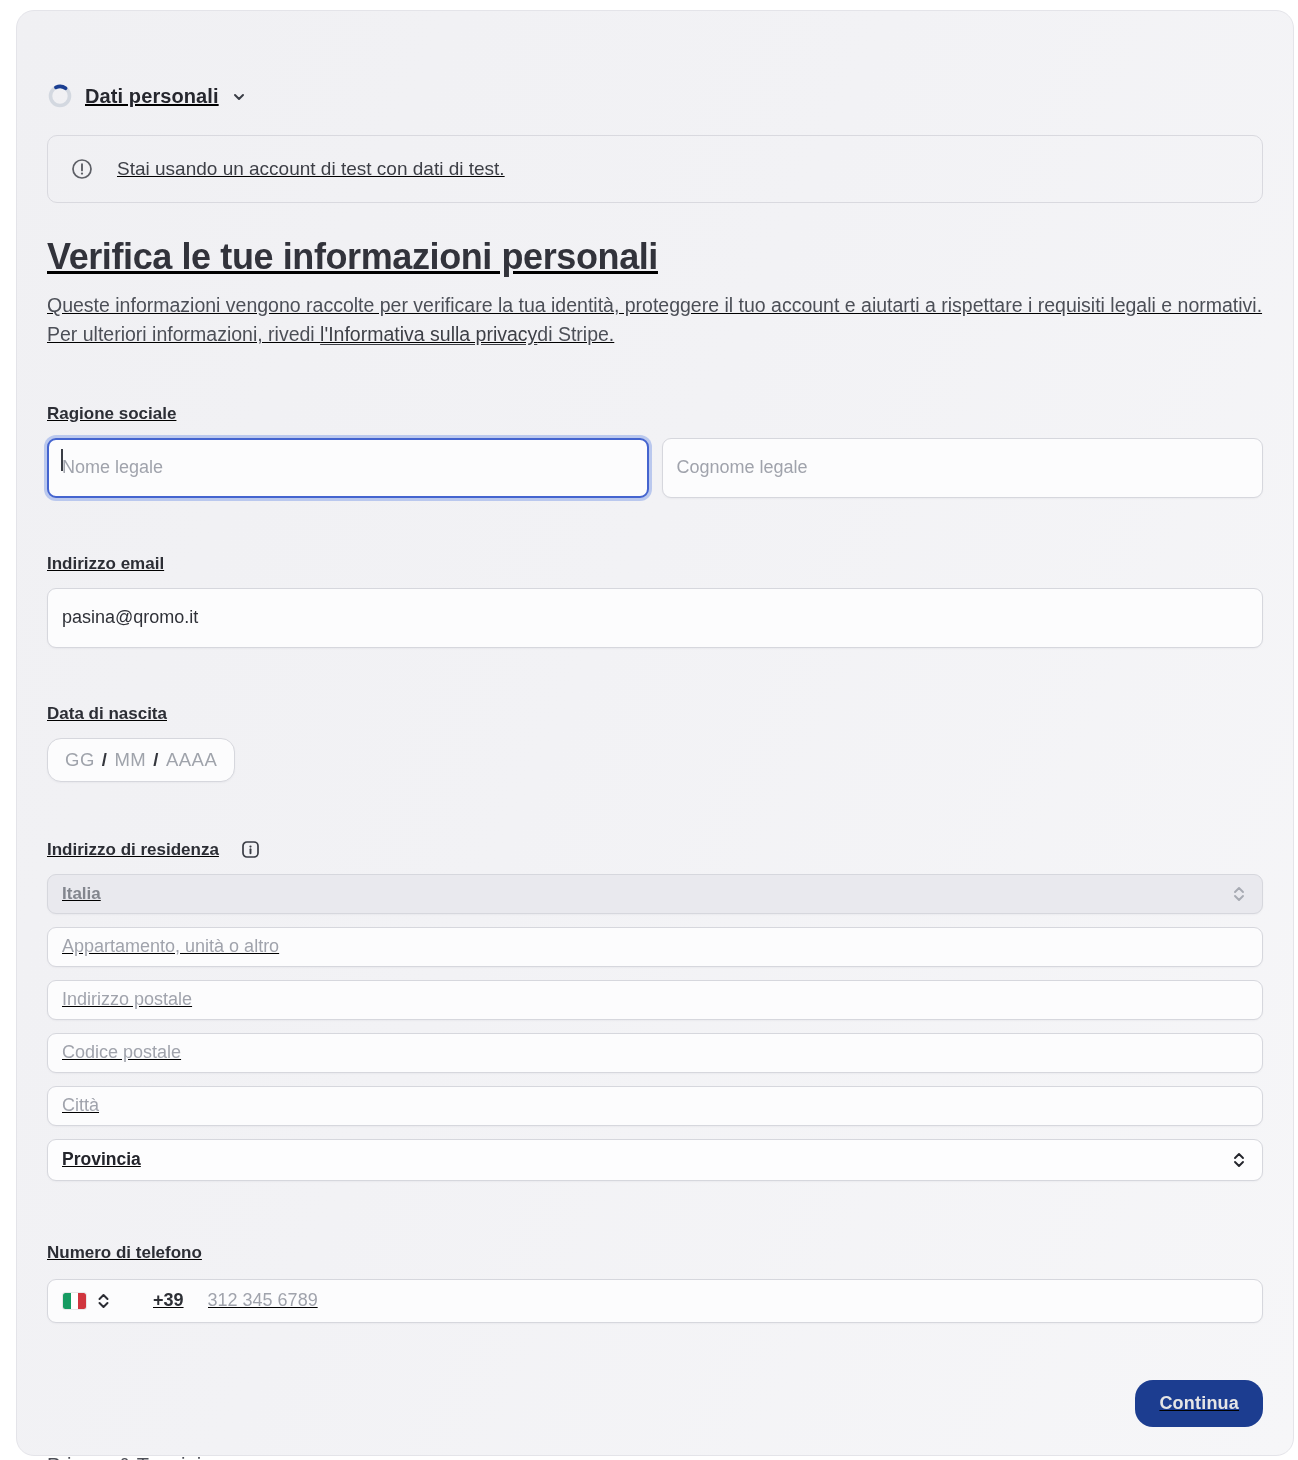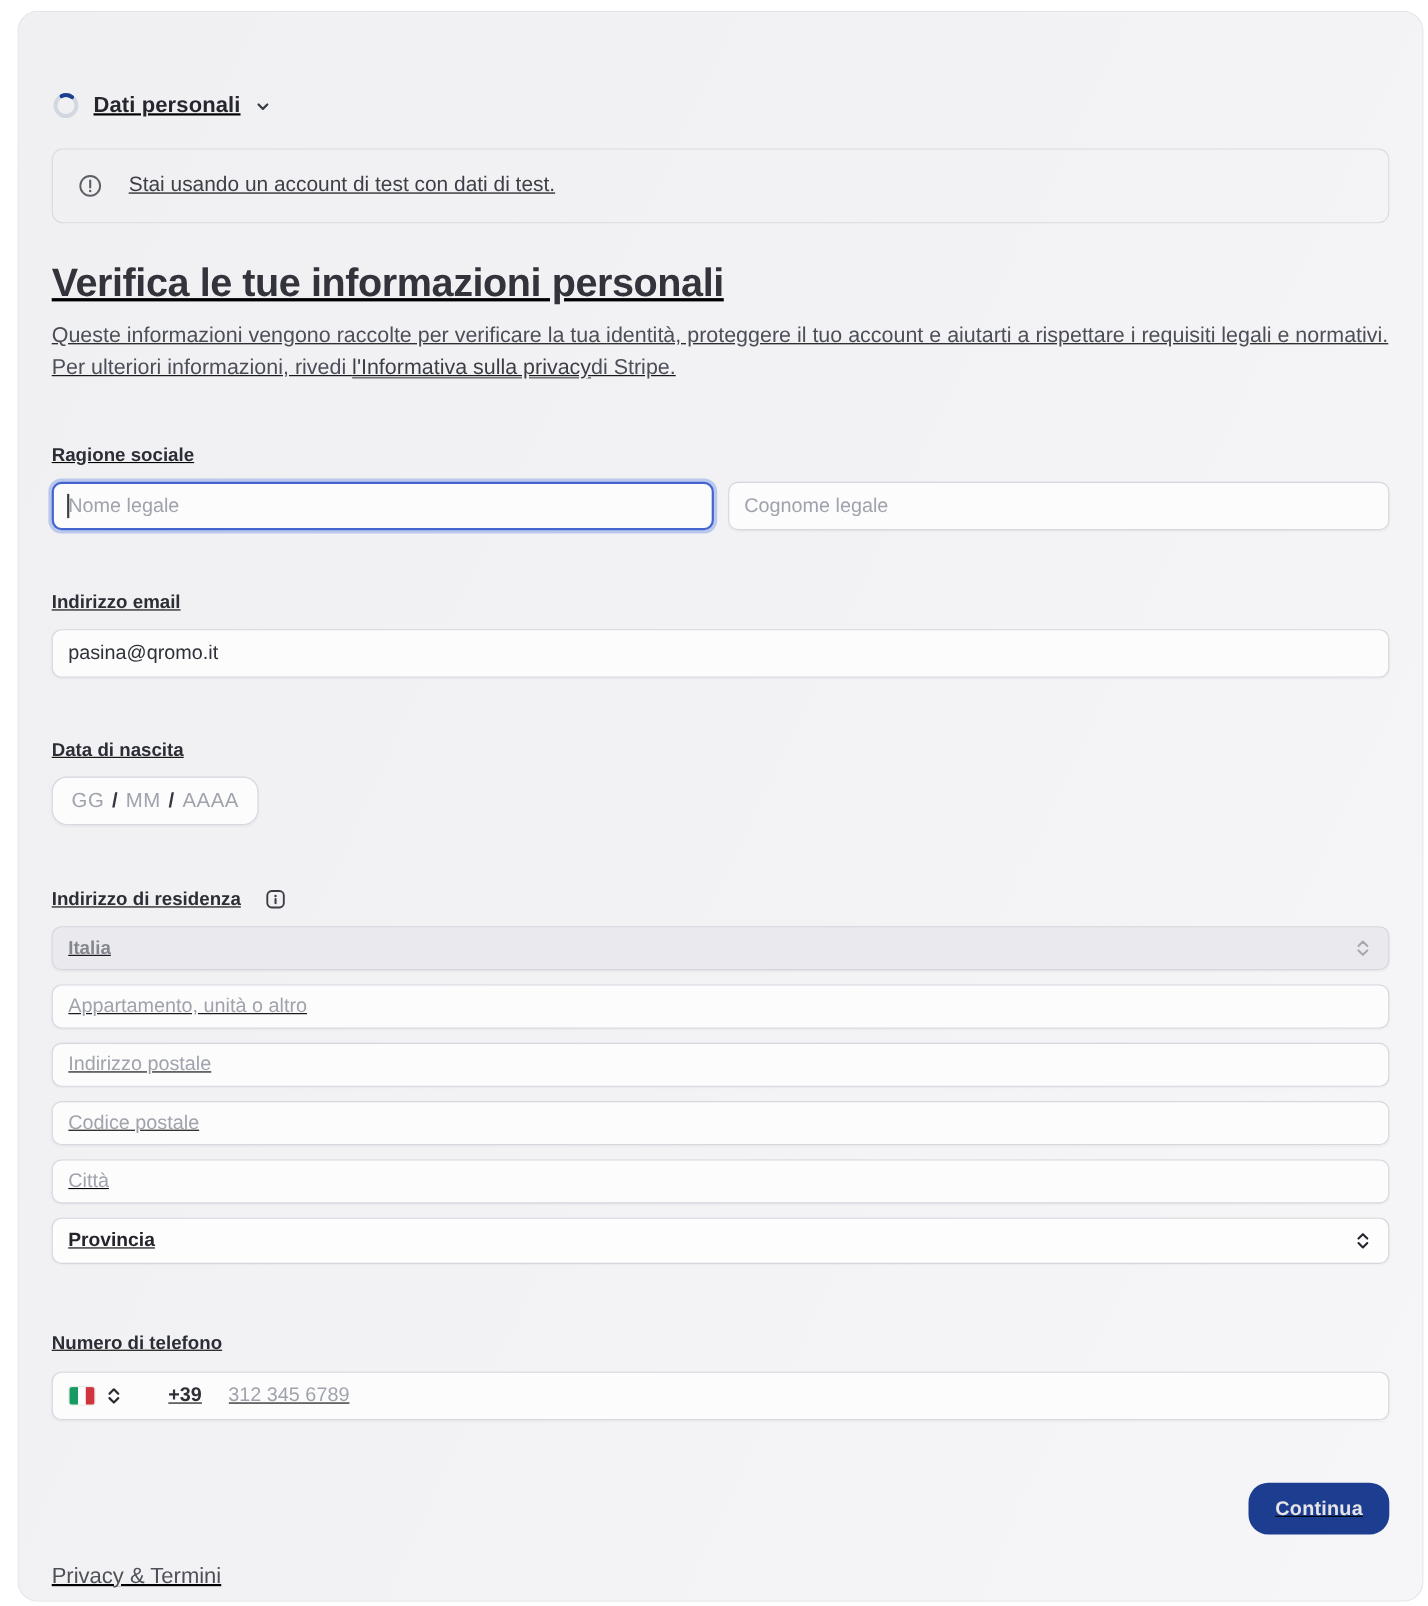--- a/index.html
+++ b/index.html
@@ -35,21 +35,21 @@
   
   .field-label { display:block; font-size:17px; font-weight:700; color:#2c2e35; }
   .sec-name    { margin-top:54px; }
   .sec-email   { margin-top:56px; }
   .sec-dob     { margin-top:56px; }
   .sec-addr    { margin-top:58px; }
   .sec-phone   { margin-top:62px; }
 
   input { font-family:"Liberation Sans", sans-serif; }
   .txt {
-    width:100%; height:44px; border:1px solid #d6d7dd; border-radius:9px;
+    width:100%; height:60px; border:1px solid #d6d7dd; border-radius:9px;
     background:#fcfcfd; padding:0 14px; font-size:18px; color:#2f3138; outline:none;
     box-shadow:0 1px 2px rgba(20,20,40,.04);
   }
   .txt::placeholder { color:#a0a3ac; }
 
   .name-row { display:flex; gap:13px; margin-top:14px; }
   .name-row .wrap { flex:1; position:relative; }
   .txt.focused { border:2px solid #4464cf; box-shadow:0 0 0 3px #bac8ee; padding-left:13px; }
   .caret { position:absolute; left:14px; top:11px; width:1.5px; height:22px; background:#3a3d45; }
 

